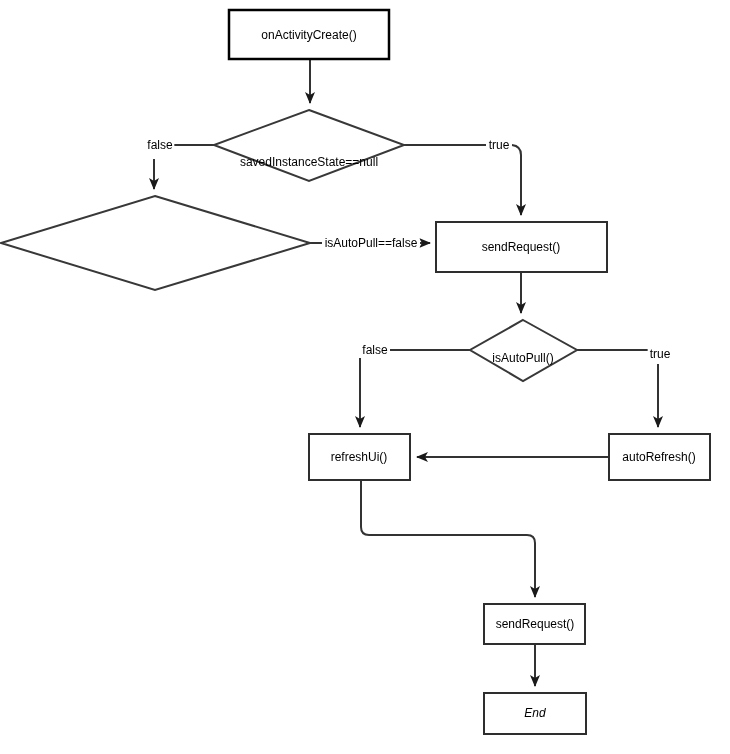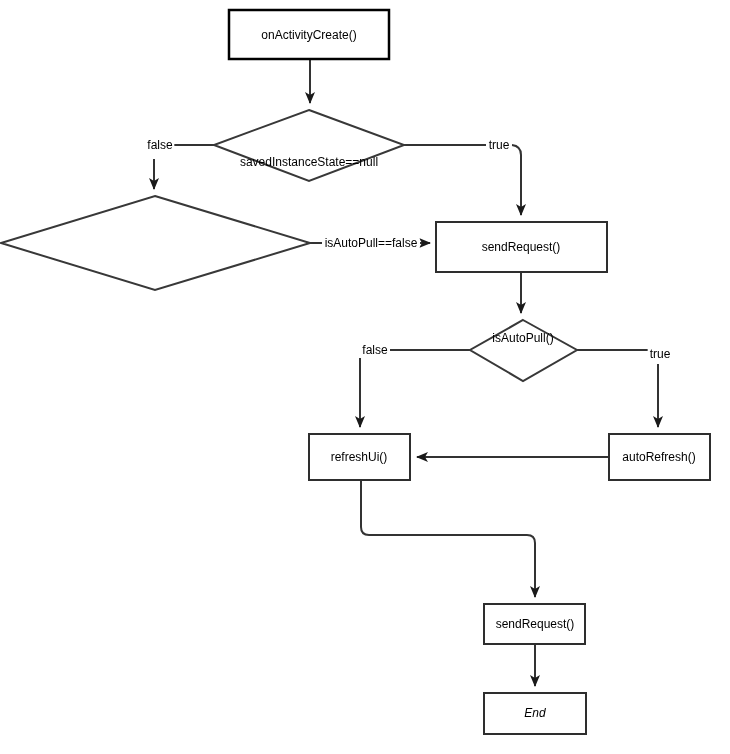--- a/index.html
+++ b/index.html
@@ -110,21 +110,21 @@
     <rect class="node-shape" x="484" y="693" width="102" height="41"></rect>
   </svg>
 
   <div class="lbl" style="left:309px; top:35px;text-align:center;">onActivityCreate()</div>
 
   <div class="lbl" style="left:309px; top:162px;">savedInstanceState==null</div>
 
 
   <div class="lbl" style="left:521px; top:247px;">sendRequest()</div>
 
-  <div class="lbl" style="left:523px; top:338px;">isAutoPull()</div>
+  <div class="lbl" style="left:523px; top:358px;">isAutoPull()</div>
 
   <div class="lbl" style="left:359px; top:457px;">refreshUi()</div>
 
   <div class="lbl" style="left:659px; top:457px;">autoRefresh()</div>
 
   <div class="lbl" style="left:535px; top:624px;">sendRequest()</div>
 
   <div class="lbl" style="left:535px; top:713px;font-style:italic;">End</div>
 
   <div class="lbl edge-lbl" style="left:160px; top:145px;">false</div>

